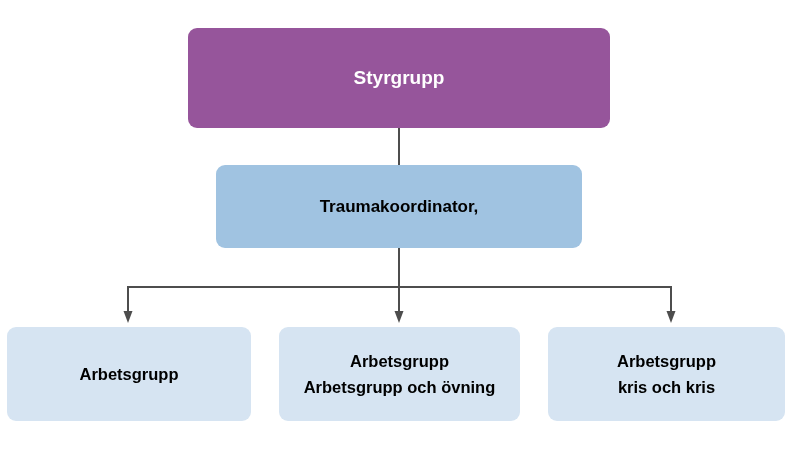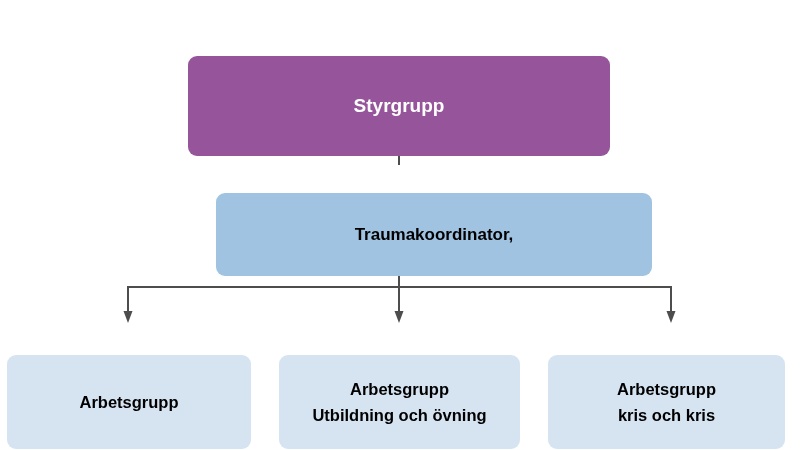--- a/index.html
+++ b/index.html
@@ -27,34 +27,33 @@
     position: absolute;
     display: flex;
     flex-direction: column;
     align-items: center;
     justify-content: center;
     text-align: center;
     font-weight: bold;
     border-radius: 9px;
     box-sizing: border-box;
     padding: 4px 10px;
-    margin-top: 28px;
   }
   .node-top {
     left: 188px;
     top: 28px;
     width: 422px;
     height: 100px;
     font-size: 19px;
     line-height: 30px;
   }
   .node-mid {
     left: 216px;
     top: 165px;
-    width: 436px;
+    width: 366px;
     height: 83px;
     font-size: 17px;
     line-height: 28px;
   }
   .node-leaf {
     top: 327px;
     height: 94px;
     font-size: 16.5px;
     line-height: 26px;
   }
@@ -91,21 +90,21 @@
   <div class="node node-mid" style="background: rgb(160, 195, 225); color: rgb(0, 0, 0);">
     <span class="node-line">Traumakoordinator,</span>
   </div>
 
   <div class="node node-leaf node-leaf-1" style="background: rgb(214, 228, 242); color: rgb(0, 0, 0);">
     <span class="node-line">Arbetsgrupp</span>
   </div>
 
   <div class="node node-leaf node-leaf-2" style="background: rgb(214, 228, 242); color: rgb(0, 0, 0);">
     <span class="node-line">Arbetsgrupp</span>
-    <span class="node-line">Utbildning och övning</span>
+    <span class="node-line">Arbetsgrupp och övning</span>
   </div>
 
   <div class="node node-leaf node-leaf-3" style="background: rgb(214, 228, 242); color: rgb(0, 0, 0);">
     <span class="node-line">Arbetsgrupp</span>
     <span class="node-line">kris och kris</span>
   </div>
 
 </div>
 
 </body></html>

